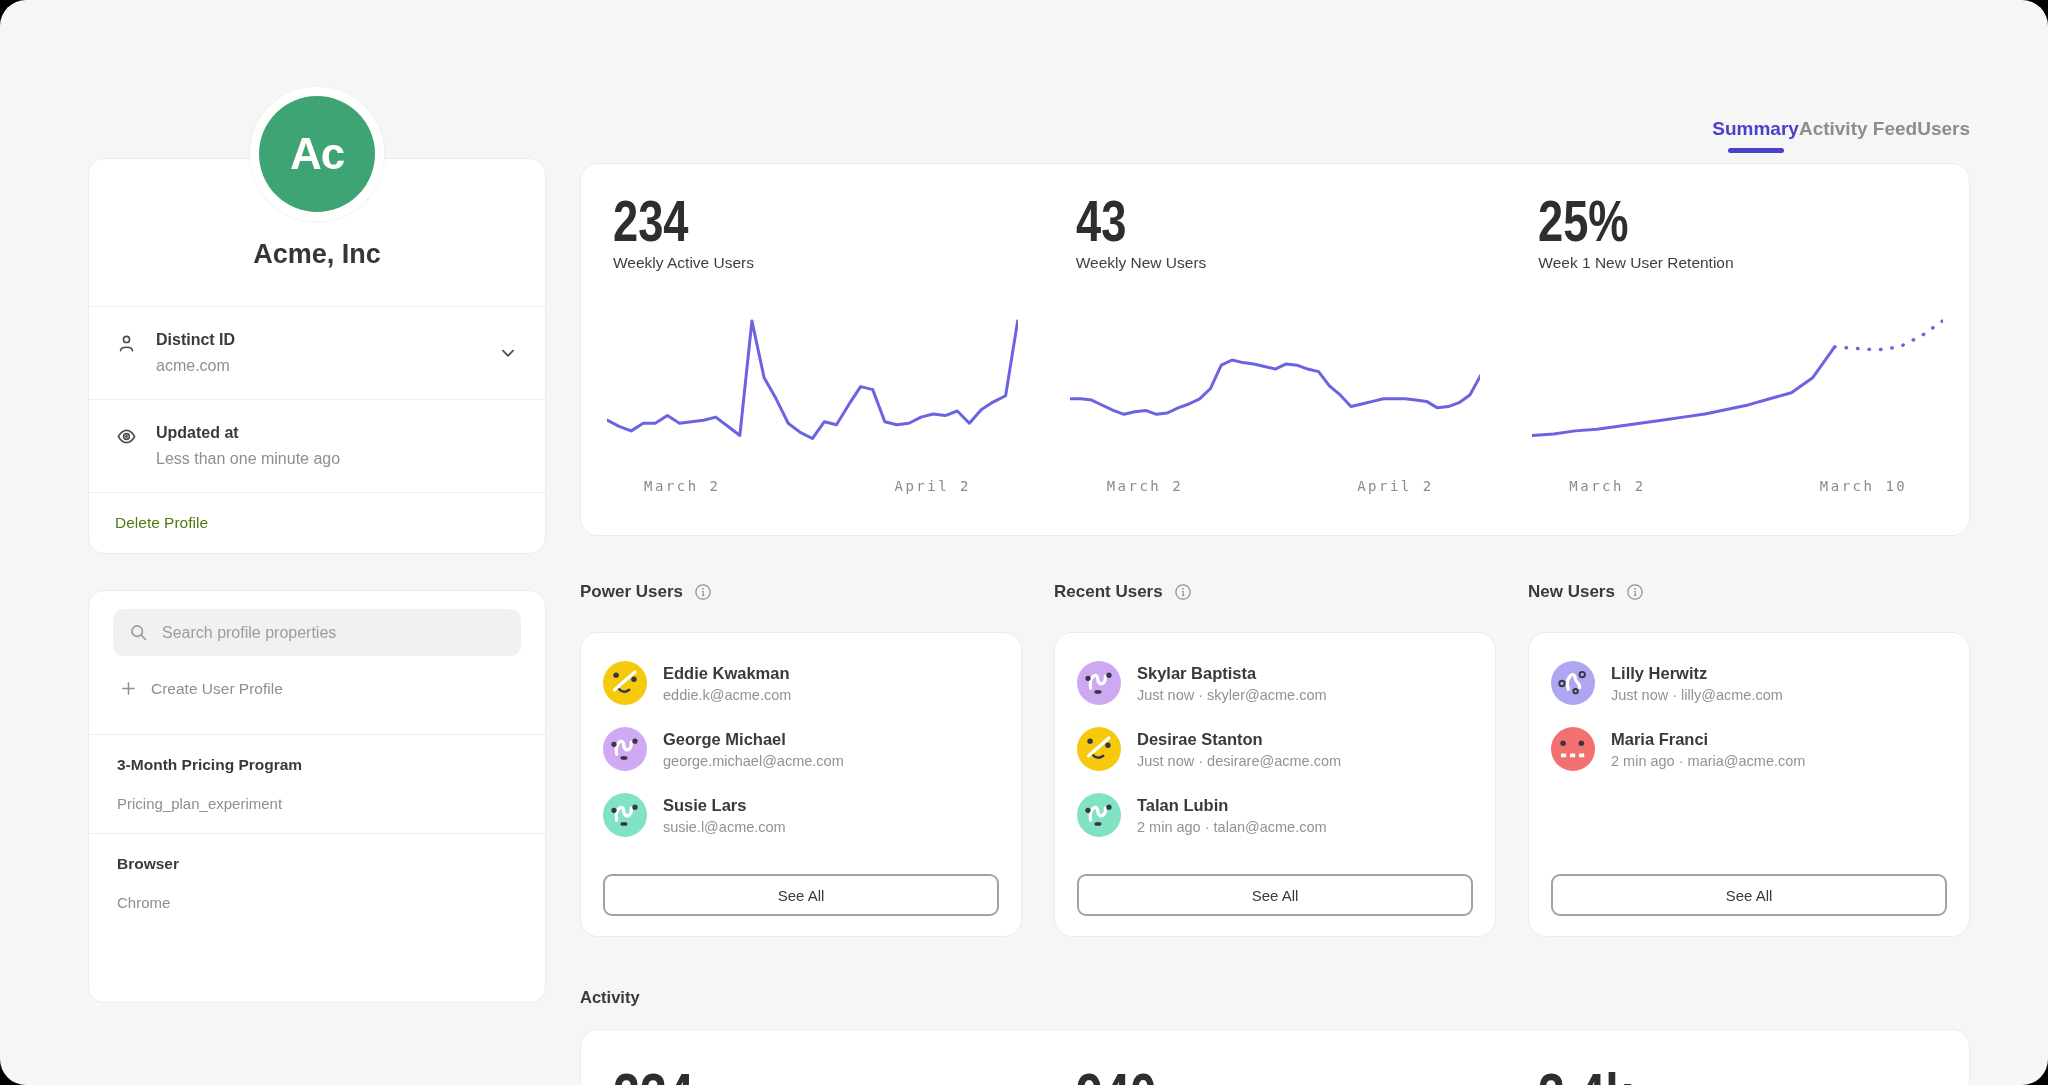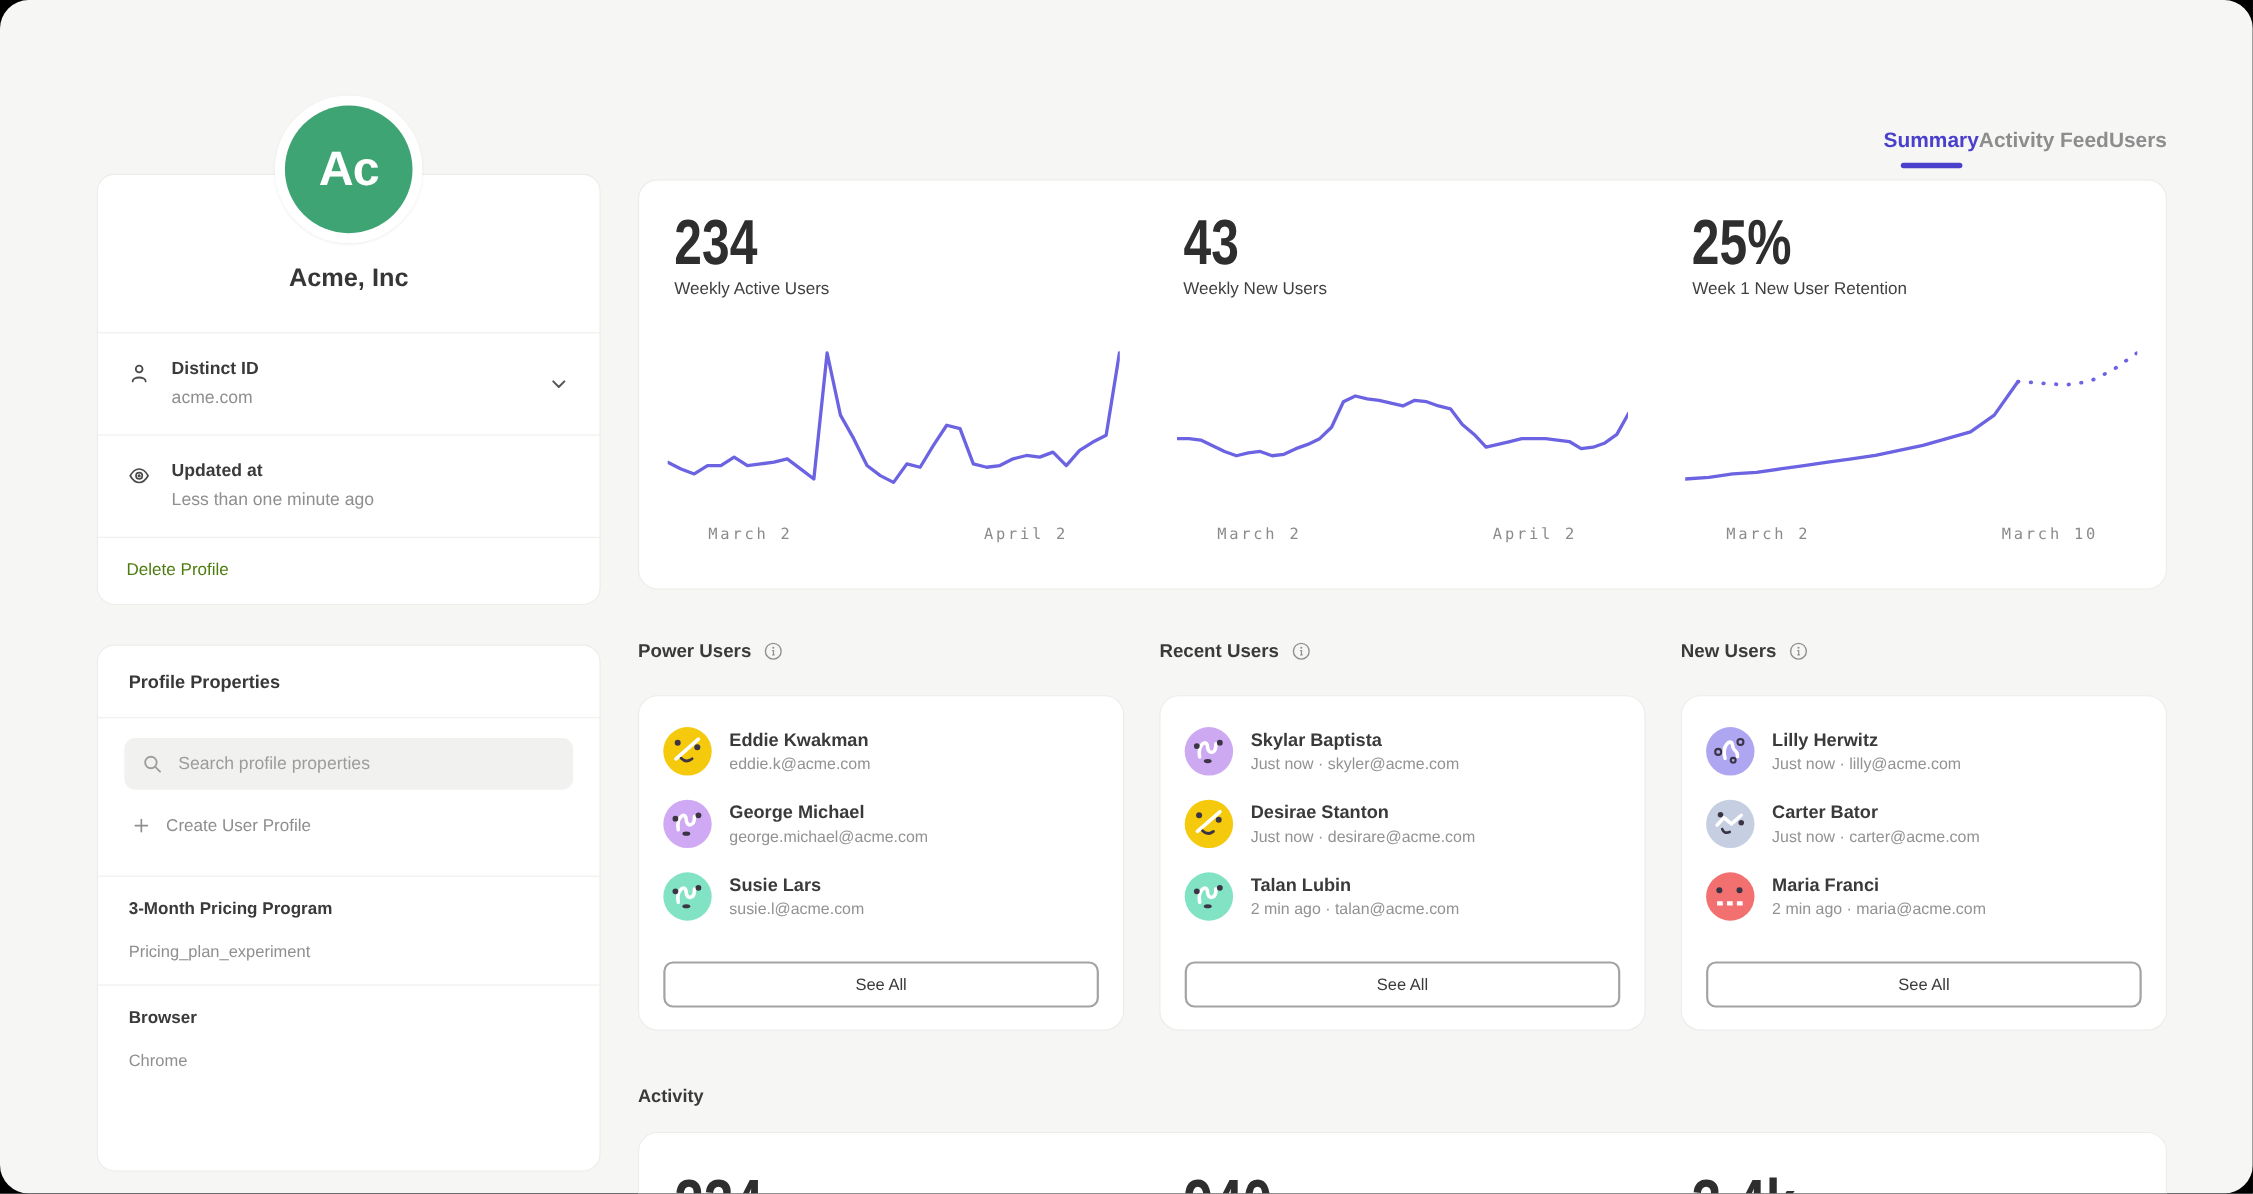--- a/index.html
+++ b/index.html
@@ -9,21 +9,21 @@
 
   
   .sidebar{position:absolute;left:88px;top:0;width:458px;}
   .avatar-ring{position:absolute;left:50%;top:87px;transform:translateX(-50%);z-index:3;
                width:116px;height:116px;border-radius:50%;border:9px solid #fff;
                box-shadow:0 1px 3px rgba(0,0,0,.08);}
   .avatar{width:100%;height:100%;border-radius:50%;display:flex;align-items:center;justify-content:center;
           color:#fff;font-size:44px;font-weight:700;letter-spacing:-1px;}
   .card{background:#fff;border:1px solid var(--card-border,#ececea);border-radius:16px;box-sizing:border-box;}
   .identity-card{margin-top:158px;position:relative;z-index:2;}
-  .company-name{margin:0;padding:80px 10px 36px;text-align:center;font-size:23px;font-weight:600;
+  .company-name{margin:0;padding:80px 10px 36px;text-align:center;font-size:27px;font-weight:600;
                 color:var(--text-primary,#363636);border-bottom:1px solid var(--divider,#efeeec);}
   .id-row{display:flex;align-items:flex-start;gap:18px;padding:24px 26px;border-bottom:1px solid var(--divider,#efeeec);}
   .id-row .row-icon{width:23px;height:23px;flex:0 0 auto;margin-top:1px;}
   .id-row .row-icon svg{width:100%;height:100%;}
   .row-label{display:block;font-size:16px;font-weight:600;color:#3a3a3a;}
   .row-value{display:block;margin-top:8px;font-size:16px;color:var(--text-secondary,#8f8f8f);}
   .chevron{margin-left:auto;align-self:center;width:22px;height:22px;cursor:pointer;}
   .chevron svg{width:100%;height:100%;}
   .delete-row{padding:21px 26px;font-size:15.5px;color:#4d7c0f;cursor:pointer;}
 
@@ -120,21 +120,20 @@
             <span class="row-text">
               <span class="row-label">Updated at</span>
               <span class="row-value">Less than one minute ago</span>
             </span>
           </div>
         </div>
       <div class="delete-row">Delete Profile</div>
     </section>
 
     <section class="card props-card">
-      <h2 class="props-title">Profile Properties</h2>
       <div class="props-tools">
         <div class="search-box">
           <svg viewBox="0 0 24 24" fill="none" stroke="#9d9d9d" stroke-width="1.9" stroke-linecap="round">
             <circle cx="10.5" cy="10.5" r="6"></circle>
               <line x1="15" y1="15" x2="20" y2="20"></line>
           </svg>
           <input type="text" placeholder="Search profile properties" style="">
         </div>
         <div class="create-row">
           <svg viewBox="0 0 24 24" fill="none" stroke="#8e8e8e" stroke-width="1.9" stroke-linecap="round">
@@ -304,31 +303,20 @@
                 <svg viewBox="0 0 42 42">
                   <path d="M16.5 27 C13 15 22.5 9 23 16 C23.4 22 27.8 19.5 27.2 25.5" stroke="#fff" stroke-width="3.1" fill="none" stroke-linecap="round"></path>
                   <circle cx="10.5" cy="21.5" r="2.6" fill="none" stroke="#3a3444" stroke-width="1.8"></circle>
                   <circle cx="29.8" cy="13" r="2.6" fill="none" stroke="#3a3444" stroke-width="1.8"></circle>
                   <circle cx="23.5" cy="28.8" r="2.1" fill="none" stroke="#3a3444" stroke-width="1.8"></circle>
                 </svg>
               </span>
               <span><span class="user-name">Lilly Herwitz</span><span class="user-sub" style="display:block">Just now · lilly@acme.com</span></span>
             </div>
             <div class="user-row">
-              <span class="user-avatar" style="background:#c6cfe2">
-                <svg viewBox="0 0 42 42">
-                  <circle cx="12.5" cy="13" r="2.4" fill="#3a3444"></circle>
-                  <circle cx="30.5" cy="20" r="2.4" fill="#3a3444"></circle>
-                  <polyline points="9.5,22 15.5,15.5 22,21 30.5,13.5" stroke="#fff" stroke-width="3" fill="none" stroke-linecap="round" stroke-linejoin="round"></polyline>
-                  <path d="M14 25.5 Q15.5 30 20.5 28" stroke="#3a3444" stroke-width="2.3" fill="none" stroke-linecap="round"></path>
-                </svg>
-              </span>
-              <span><span class="user-name">Carter Bator</span><span class="user-sub" style="display:block">Just now · carter@acme.com</span></span>
-            </div>
-            <div class="user-row">
               <span class="user-avatar" style="background:#f37070">
                 <svg viewBox="0 0 42 42">
                   <circle cx="11.5" cy="15.5" r="2.6" fill="#3a3444"></circle>
                   <circle cx="29" cy="15.5" r="2.6" fill="#3a3444"></circle>
                   <line x1="9.5" y1="27" x2="33.5" y2="27" stroke="#fff" stroke-width="3.6" stroke-dasharray="5 3.6"></line>
                 </svg>
               </span>
               <span><span class="user-name">Maria Franci</span><span class="user-sub" style="display:block">2 min ago · maria@acme.com</span></span>
             </div>
             <button class="see-all">See All</button>

